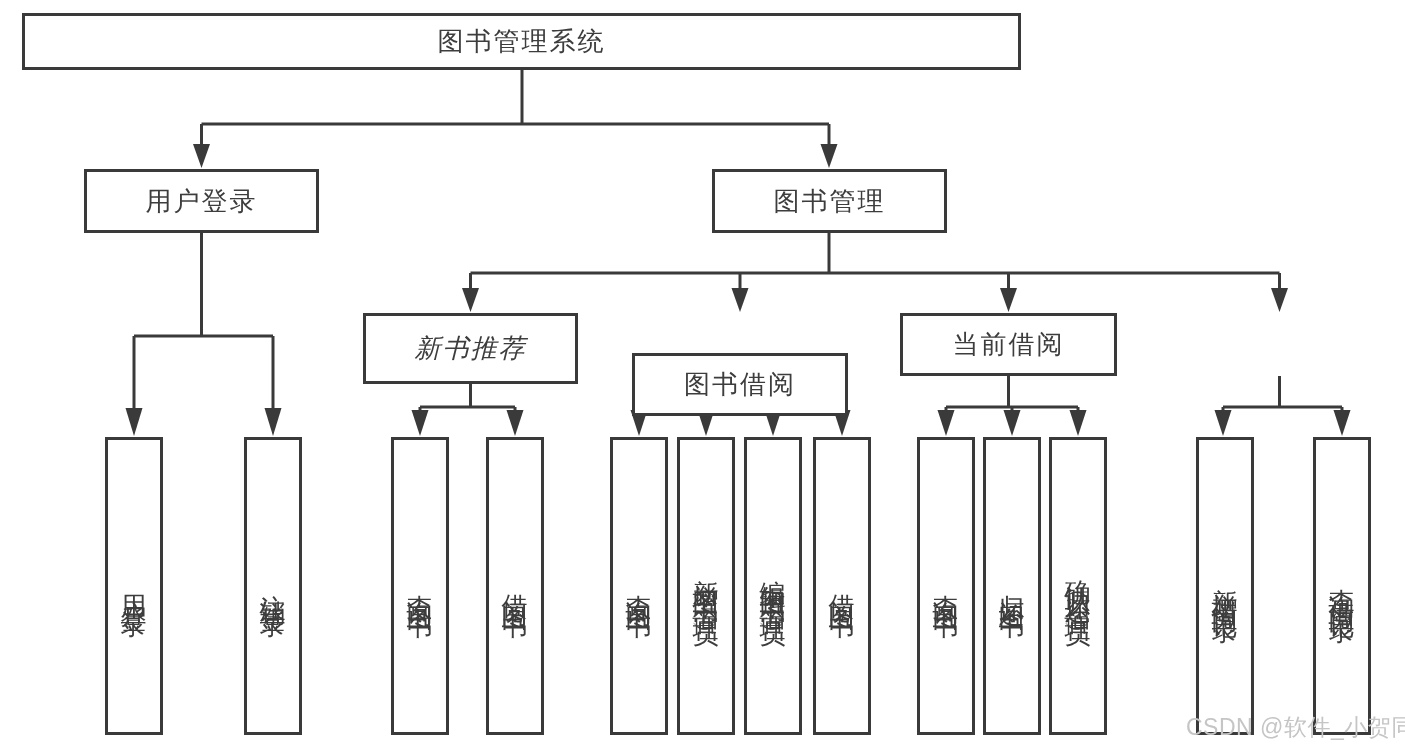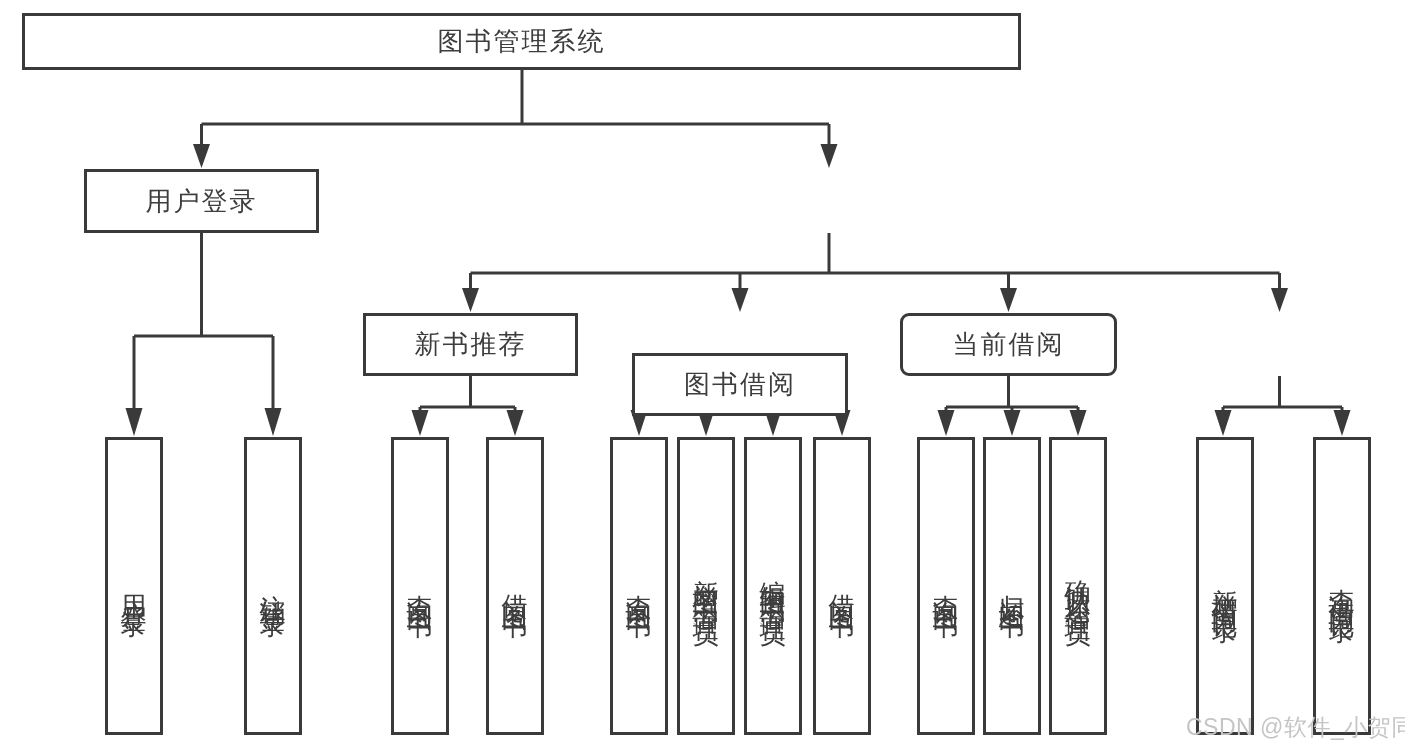--- a/index.html
+++ b/index.html
@@ -139,28 +139,31 @@
     </g>
   </svg>
 
   <div class="node h" style="left:22px; top:13px; width:999px; height:57px;justify-content:center;">
     <span class="lbl">图书管理系统</span>
   </div>
 
   <div class="node h" style="left:84px; top:169px; width:235px; height:64px;">
     <span class="lbl">用户登录</span>
   </div>
-
-  <div class="node h" style="left:363px; top:313px; width:215px; height:63px;">
+  <div class="node h" style="left:712px; top:169px; width:235px; height:64px;">
+    <span class="lbl">图书管理</span>
+  </div>
+
+  <div class="node h" style="left:363px; top:313px; width:215px; height:71px;font-style:italic;">
     <span class="lbl">新书推荐</span>
   </div>
   <div class="node h" style="left:632px; top:313px; width:216px; height:63px;margin-top:40px;">
     <span class="lbl">图书借阅</span>
   </div>
-  <div class="node h" style="left:900px; top:313px; width:217px; height:63px;border-radius:9px;">
+  <div class="node h" style="left:900px; top:313px; width:217px; height:63px;">
     <span class="lbl">当前借阅</span>
   </div>
 
   <div class="node v" style="left:105px; top:437px; width:58px; height:298px;">
     <span class="lbl">用户登录</span>
   </div>
   <div class="node v" style="left:244px; top:437px; width:58px; height:298px;">
     <span class="lbl">注销登录</span>
   </div>
 

